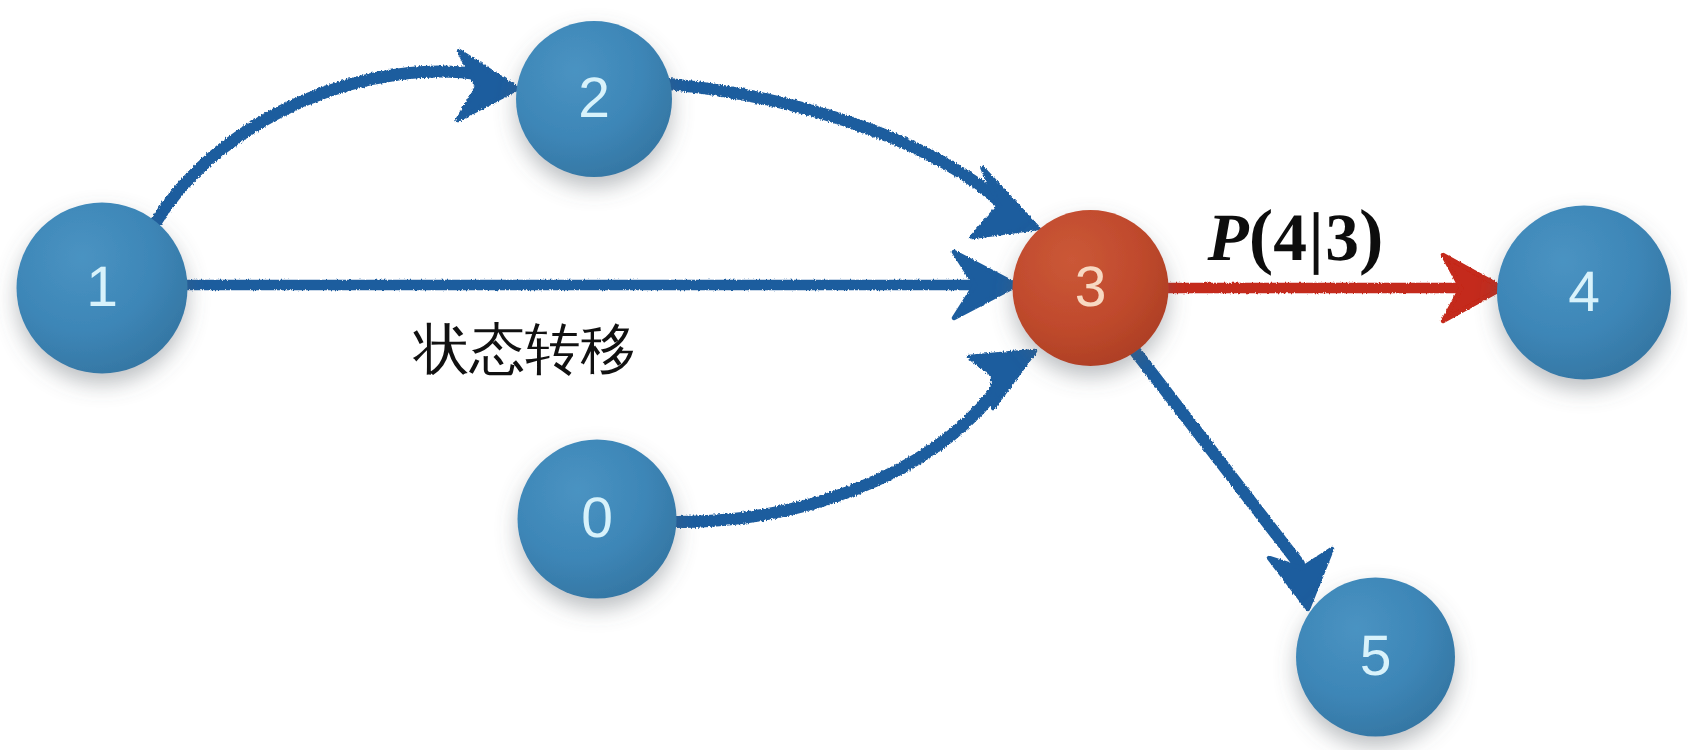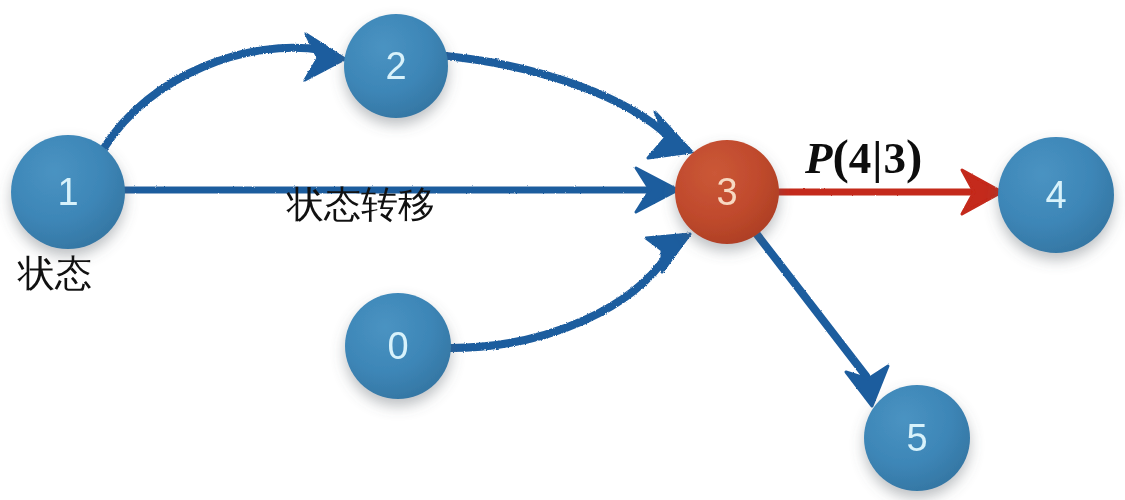--- a/index.html
+++ b/index.html
@@ -45,22 +45,21 @@
     white-space: nowrap;
     letter-spacing: 0px;
     font-weight: 400;
   }
   #state-label {
     left: 18px;
     top: 249px;
   }
   #transition-label {
     left: 276px;
-    top: 180px;
-    margin-left: 11px;
+    top: 208px;
   }
   #probability-label {
     position: absolute;
     left: 805px;
     top: 128px;
     font-family: "Liberation Serif", "DejaVu Serif", serif;
     font-size: 45px;
     font-style: italic;
     color: #0d0d0d;
     white-space: nowrap;
@@ -163,21 +162,20 @@
       <circle cx="1056" cy="195" r="58" fill="url(#blueGrad)" filter="url(#nodeShadow)"></circle>
       <text class="node-label-text" x="1056" y="195">4</text>
     </g>
 
     <g>
       <circle cx="917" cy="438" r="53" fill="url(#blueGrad)" filter="url(#nodeShadow)"></circle>
       <text class="node-label-text" x="917" y="438">5</text>
     </g>
   </svg>
 
-  <div class="cjk-annotation" id="state-label">状态</div>
 
   <div class="cjk-annotation" id="transition-label">状态转移</div>
 
   <div id="probability-label">
     <span>P</span><span class="paren">(</span><span class="num">4</span><span class="bar">|</span><span class="num">3</span><span class="paren">)</span>
   </div>
 
 </div>
 
 </body></html>

